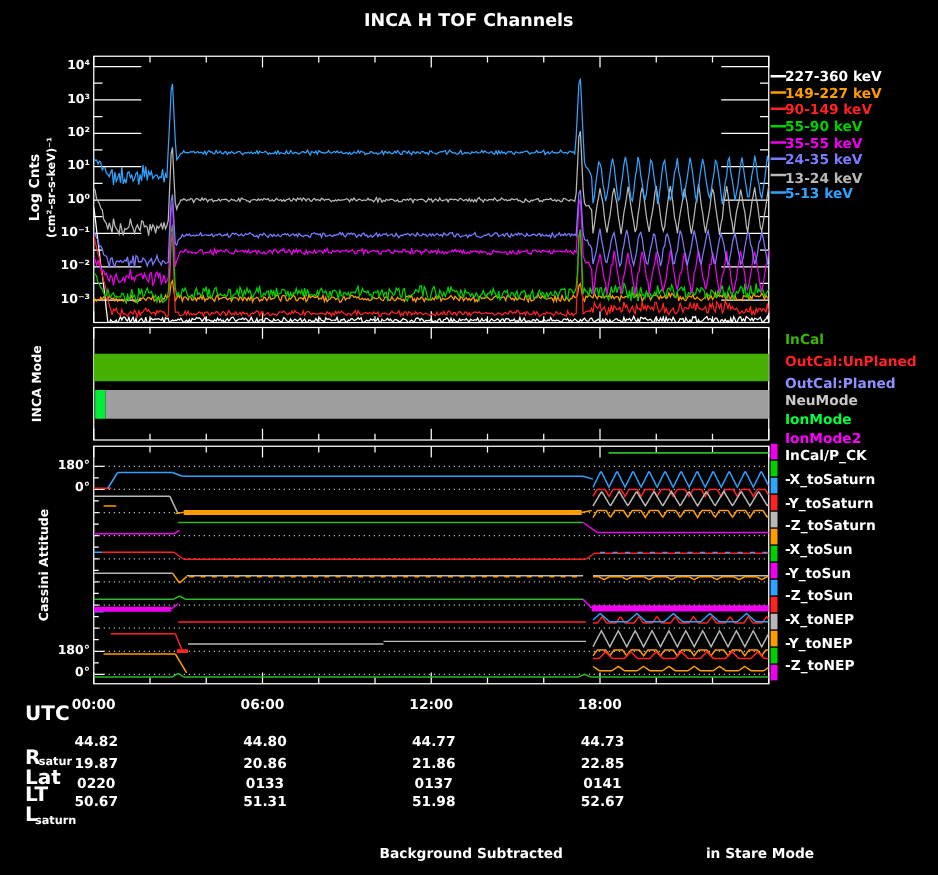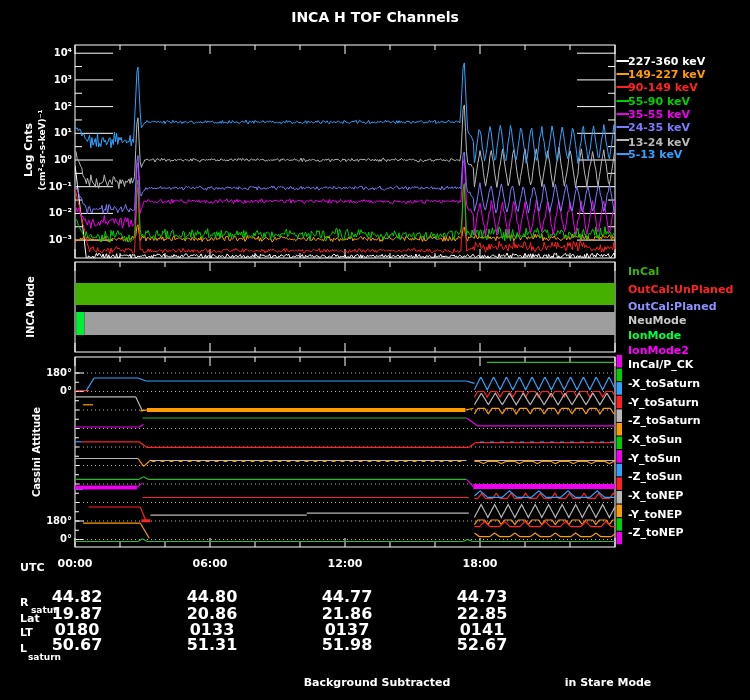--- a/index.html
+++ b/index.html
@@ -7,22 +7,22 @@
           font-family:"DejaVu Sans",sans-serif;text-decoration:underline;}
   svg{position:absolute;left:0;top:0;}
   .t{position:absolute;color:#fff;font-weight:bold;white-space:nowrap;}
   .title{transform:translateX(-50%);font-size:14px;}
   .sub{transform:translateX(-50%);font-size:11px;}
   .yt{left:24px;width:48px;text-align:right;font-size:10px;}
   .vlab{position:absolute;color:#fff;font-weight:bold;white-space:nowrap;
         transform:translate(-50%,-50%) rotate(-90deg);}
   .lg{position:absolute;left:628px;font-size:11px;font-weight:bold;white-space:nowrap;color:#fff;}
   .utc{transform:translateX(-50%);font-size:11px;}
-  .val{transform:translateX(-50%);font-size:16px;}
-  .rl{font-size:11px;}
+  .val{transform:translateX(-50%);font-size:11px;}
+  .rl{font-size:16px;}
   .rs{font-size:9px;}
   .foot{transform:translateX(-50%);font-size:11px;}
 </style>
 </head>
 <body>
 
 <div class="screen">
   <svg id="plot" width="750" height="700">
       <defs>
         <clipPath id="c1">
@@ -214,21 +214,21 @@
   <div class="t rs" style="left:28px;top:652px">saturn</div>
 
   <div class="t val" style="left:77px;top:587px">44.82</div>
   <div class="t val" style="left:212px;top:587px">44.80</div>
   <div class="t val" style="left:347px;top:587px">44.77</div>
   <div class="t val" style="left:482px;top:587px">44.73</div>
   <div class="t val" style="left:77px;top:604px">19.87</div>
   <div class="t val" style="left:212px;top:604px">20.86</div>
   <div class="t val" style="left:347px;top:604px">21.86</div>
   <div class="t val" style="left:482px;top:604px">22.85</div>
-  <div class="t val" style="left:77px;top:620px">0180</div>
+  <div class="t val" style="left:77px;top:620px">0220</div>
   <div class="t val" style="left:212px;top:620px">0133</div>
   <div class="t val" style="left:347px;top:620px">0137</div>
   <div class="t val" style="left:482px;top:620px">0141</div>
   <div class="t val" style="left:77px;top:635px">50.67</div>
   <div class="t val" style="left:212px;top:635px">51.31</div>
   <div class="t val" style="left:347px;top:635px">51.98</div>
   <div class="t val" style="left:482px;top:635px">52.67</div>
 
   <div class="t foot" style="left:377px;top:676px">Background Subtracted</div>
   <div class="t foot" style="left:608px;top:676px">in Stare Mode</div>

